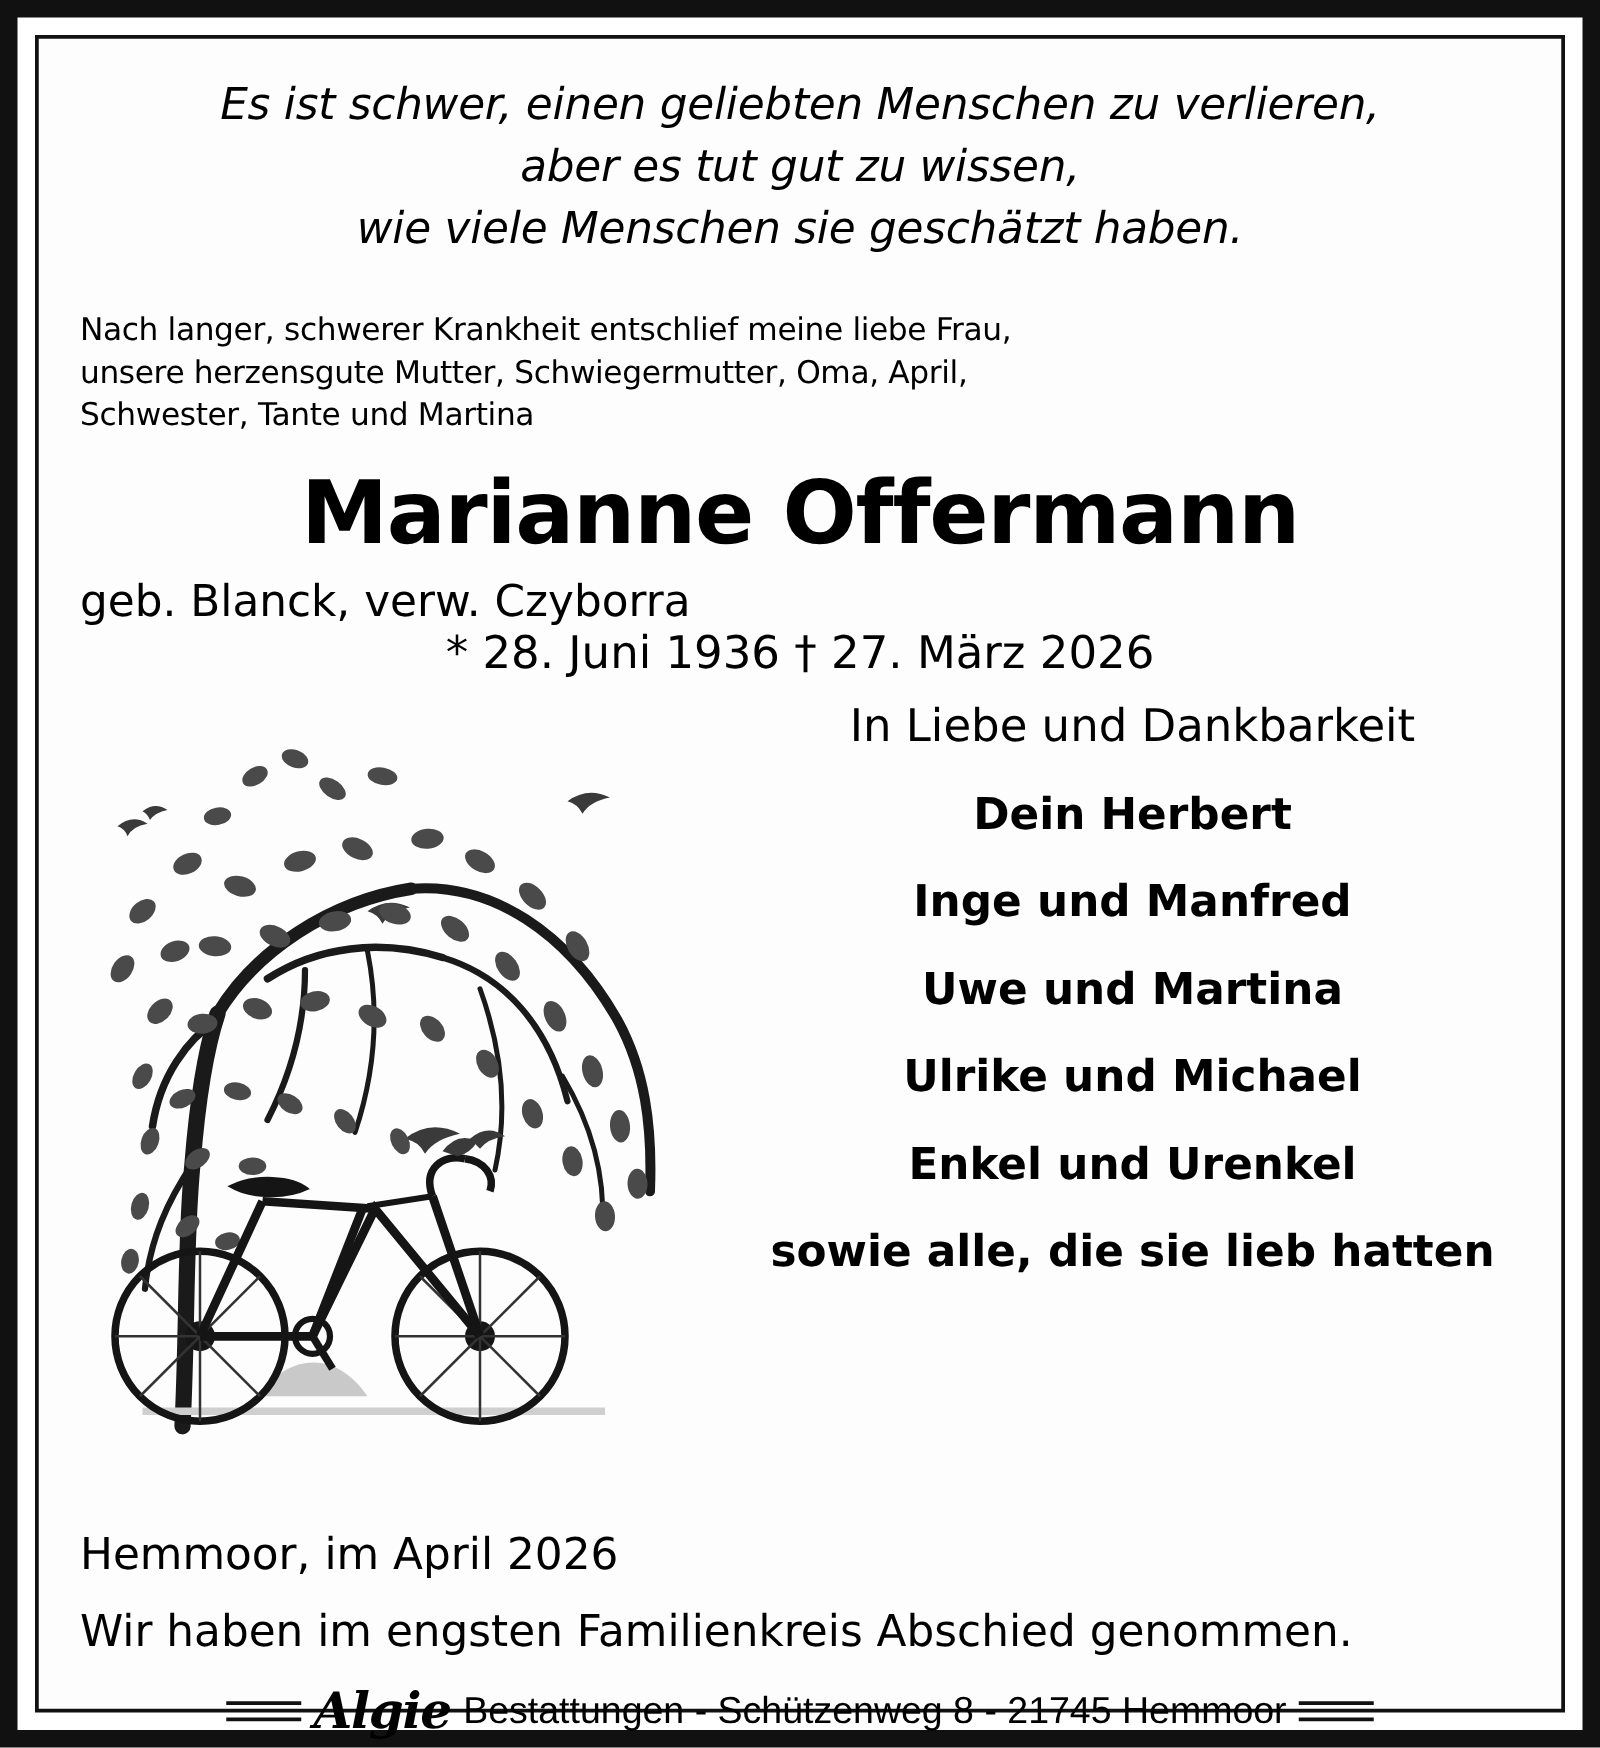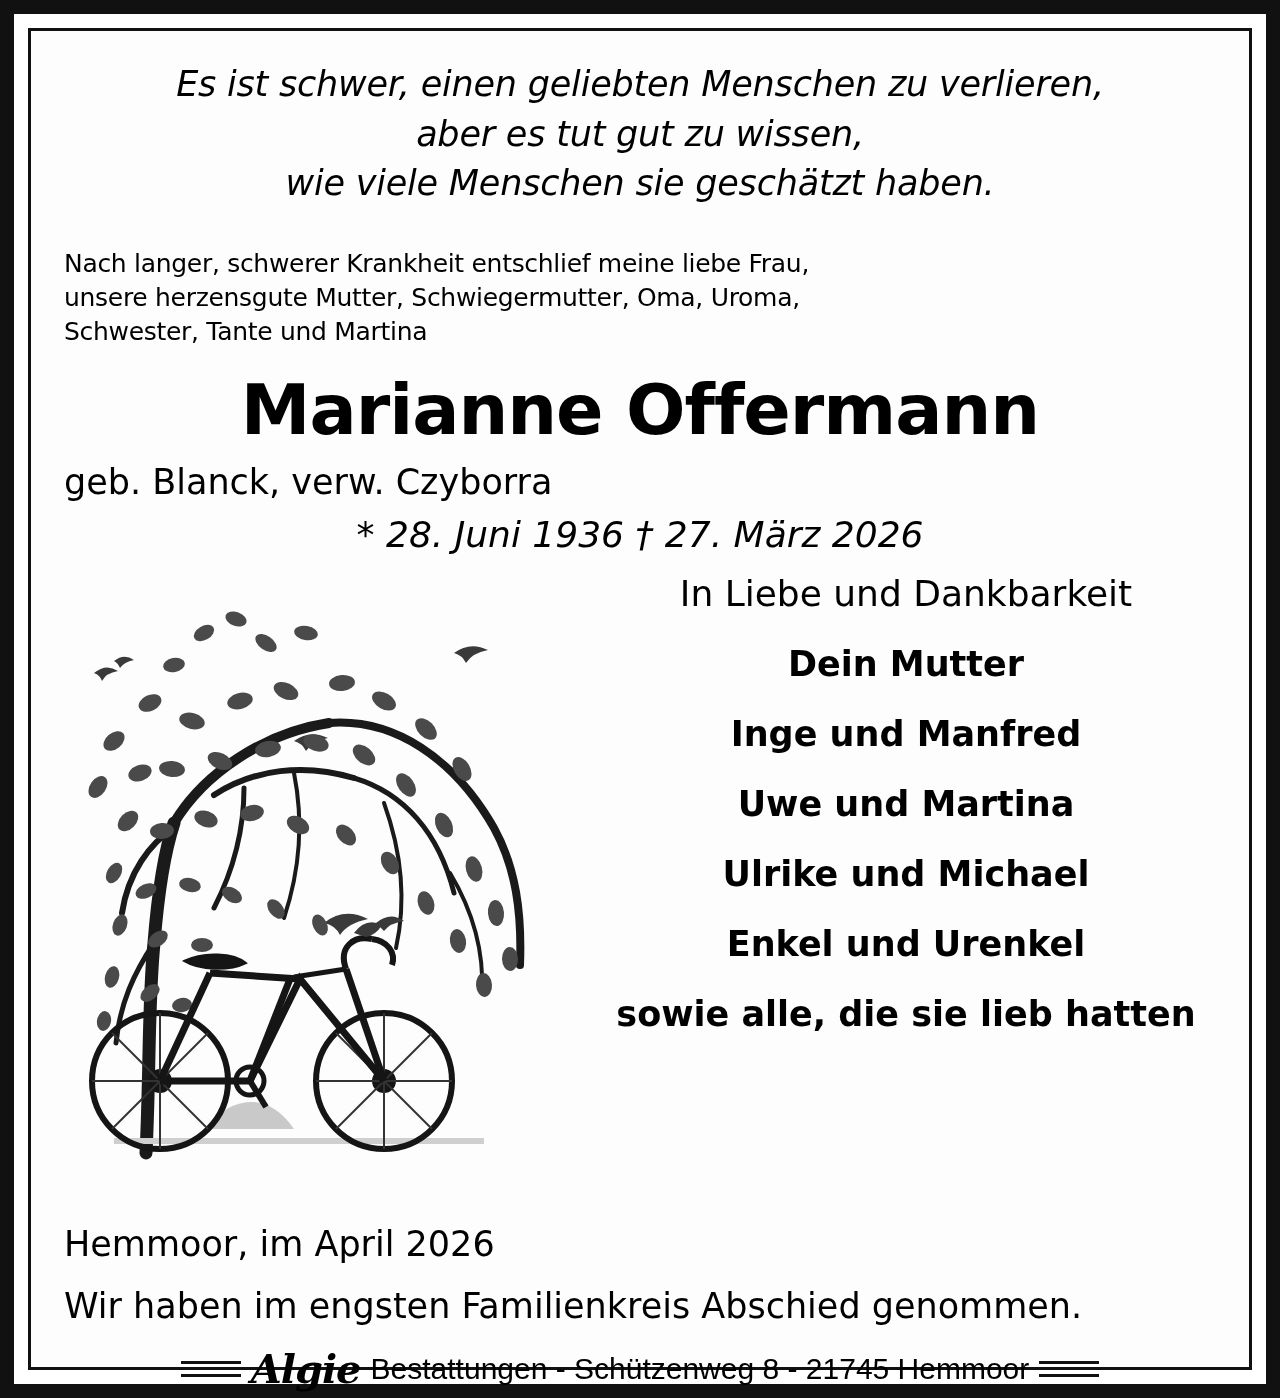--- a/index.html
+++ b/index.html
@@ -79,25 +79,23 @@
     font-family: "DejaVu Sans", sans-serif;
     letter-spacing: -1px;
   }
   .name-sub {
     margin-top: 14px;
     text-align: left;
     font-size: 35px;
     font-family: "DejaVu Sans", sans-serif;
   }
   .dates {
-    margin-top: 12px;
     text-align: center;
     font-size: 36px;
     font-family: "DejaVu Sans", sans-serif;
-    font-style: italic;
   }
 
   
   .lower {
     position: relative;
     margin-top: 18px;
     height: 600px;
   }
 
   .art {
@@ -184,21 +182,21 @@
   <div class="content">
 
     <div class="verse">
       <div>Es ist schwer, einen geliebten Menschen zu verlieren,</div>
       <div>aber es tut gut zu wissen,</div>
       <div>wie viele Menschen sie geschätzt haben.</div>
     </div>
 
     <div class="intro">
       <div>Nach langer, schwerer Krankheit entschlief meine liebe Frau,</div>
-      <div>unsere herzensgute Mutter, Schwiegermutter, Oma, Uroma,</div>
+      <div>unsere herzensgute Mutter, Schwiegermutter, Oma, April,</div>
       <div>Schwester, Tante und Martina</div>
     </div>
 
     <div class="name">Marianne Offermann</div>
     <div class="name-sub">geb. Blanck, verw. Czyborra</div>
     <div class="dates">* 28. Juni 1936  † 27. März 2026</div>
 
     <div class="lower">
 
       <div class="art">
@@ -310,21 +308,21 @@
             <path d="M196 508 L212 534" stroke-width="6"></path>
 
             <path d="M300 360 q12 -16 28 -8 q-6 10 -16 12 z" fill="#3a3a3a" stroke="none"></path>
             <path d="M322 350 q14 -12 28 -2 q-14 2 -20 10 z" fill="#3a3a3a" stroke="none"></path>
           </g>
         </svg>
       </div>
 
       <div class="names">
         <div class="lead">In Liebe und Dankbarkeit</div>
-        <div class="person">Dein Mutter</div>
+        <div class="person">Dein Herbert</div>
         <div class="person">Inge und Manfred</div>
         <div class="person">Uwe und Martina</div>
         <div class="person">Ulrike und Michael</div>
         <div class="person">Enkel und Urenkel</div>
         <div class="person">sowie alle, die sie lieb hatten</div>
       </div>
 
     </div>
 
     <div class="place">Hemmoor, im April 2026</div>

